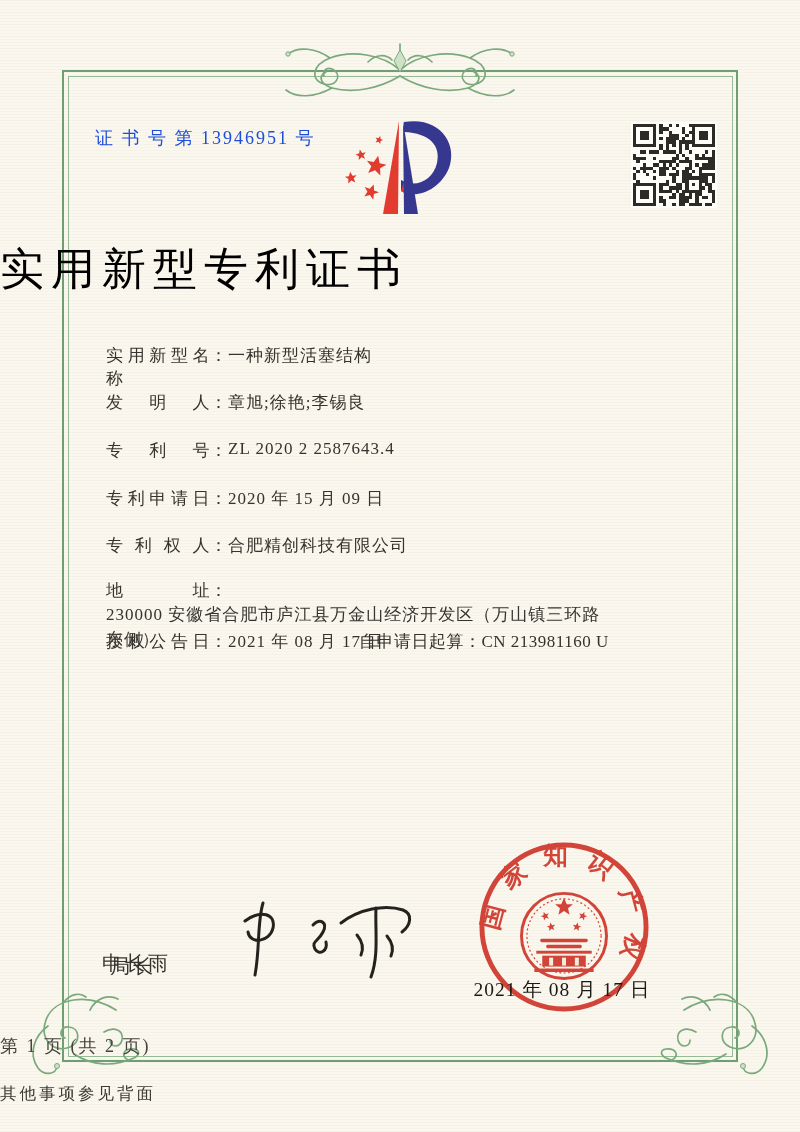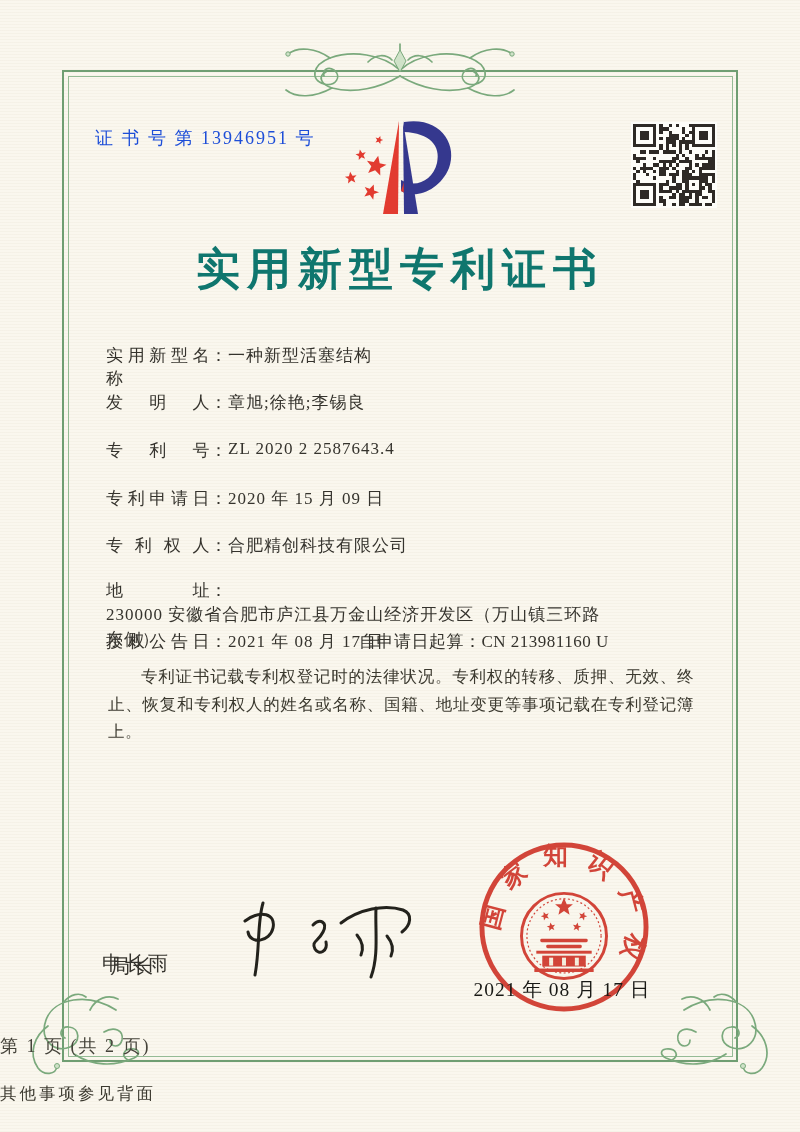--- a/index.html
+++ b/index.html
@@ -32,22 +32,22 @@
   .orn-stroke{fill:none;stroke:var(--ornament-green);stroke-width:1.7;stroke-linecap:round}
   .orn-fill{fill:#cfe2c8;stroke:var(--ornament-green);stroke-width:1}
 
   
   .cert-no{left:95px;top:126px;font-size:18px;letter-spacing:2px;color:#1d4ed8}
   .logo{left:338px;top:110px;width:145px;height:128px}
   .qr{left:631px;top:122px;width:86px;height:86px;background:#fdfdf9;padding:2px;
       display:grid;grid-template-columns:repeat(25,1fr);grid-template-rows:repeat(25,1fr)}
   .qr i{display:block}
   .qr i.d{background:#2e2a26}
-  .title{left:0;top:240px;width:800px;text-align:center;font-size:44px;font-weight:700;
-         letter-spacing:7px;color:#0f766e}
+  .title{left:0;top:240px;width:800px;font-size:44px;font-weight:400;
+         letter-spacing:7px;color:#000000}
 
   
   .frow{left:106px;width:600px;font-size:17px;letter-spacing:.5px;color:var(--ink)}
   .flabel{display:inline-block;width:104px;text-align:justify;text-align-last:justify;vertical-align:top}
   .fcolon{display:inline-block;width:18px;vertical-align:top}
   .fvalue{display:inline-block;vertical-align:top;letter-spacing:1px}
   .fvalue.addr{width:497px;line-height:25px}
   .frow .pair2{position:absolute;left:253px;top:0;white-space:nowrap}
 
   
@@ -798,21 +798,20 @@
 <div class="abs frow" style="top:579px">
   <span class="flabel">地址</span><span class="fcolon">：</span><span class="fvalue addr">230000 安徽省合肥市庐江县万金山经济开发区（万山镇三环路东侧）</span>
 </div>
 
 <div class="abs frow" style="top:630px;position:absolute">
   <span class="flabel">授权公告日</span><span class="fcolon">：</span><span class="fvalue">2021 年 08 月 17 日</span>
   <span class="pair2"><span>自申请日起算</span><span>：</span><span>CN 213981160 U</span></span>
 </div>
 
 <div class="abs paras">
-  <p>专利证书记载专利权登记时的法律状况。专利权的转移、质押、无效、终止、恢复和专利权人的姓名或名称、国籍、地址变更等事项记载在专利登记簿上。</p>
 </div>
 
 <div class="abs dir-title">局长</div>
 <div class="abs dir-name">申长雨</div>
 
 <div class="abs signature">
   <svg viewBox="0 0 205 98">
     <path class="sig-stroke" d="M40 12 C34 32 37 58 32 84"></path>
     <path class="sig-stroke" d="M22 30 C38 18 53 23 50 37 C47 51 27 54 25 41"></path>
     <path class="sig-stroke" d="M90 34 C97 27 105 31 100 41 C95 51 88 50 92 58 C96 65 105 60 103 51"></path>

